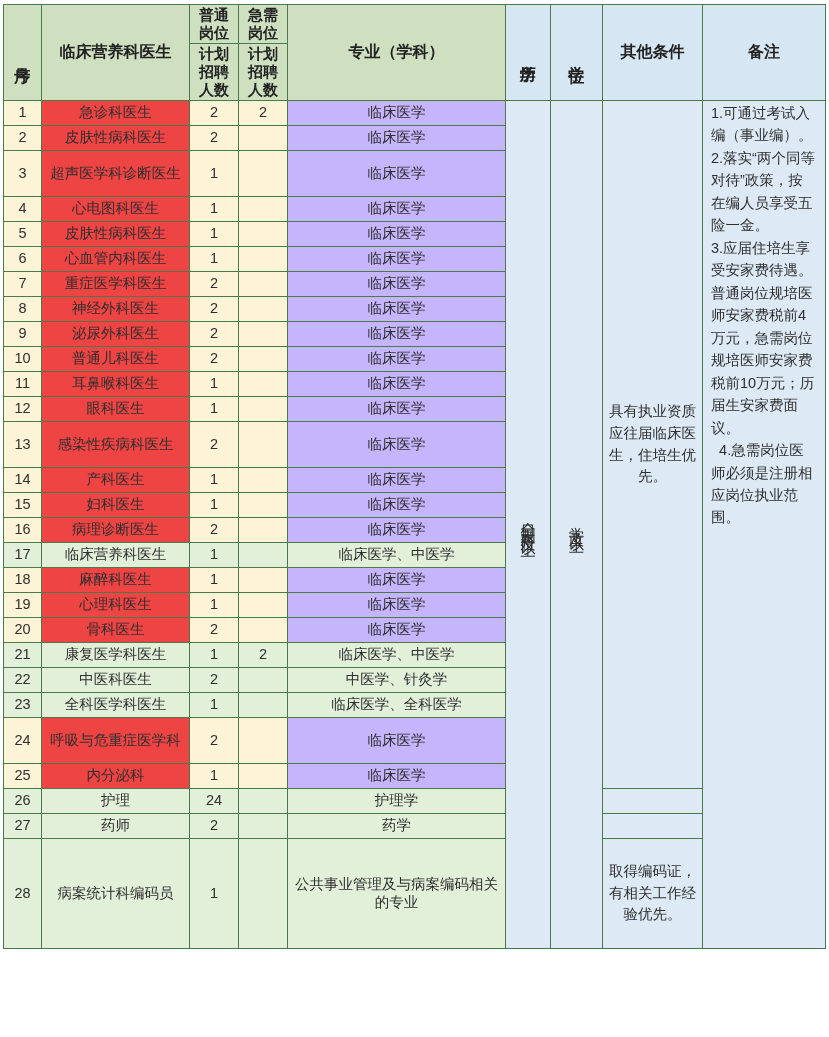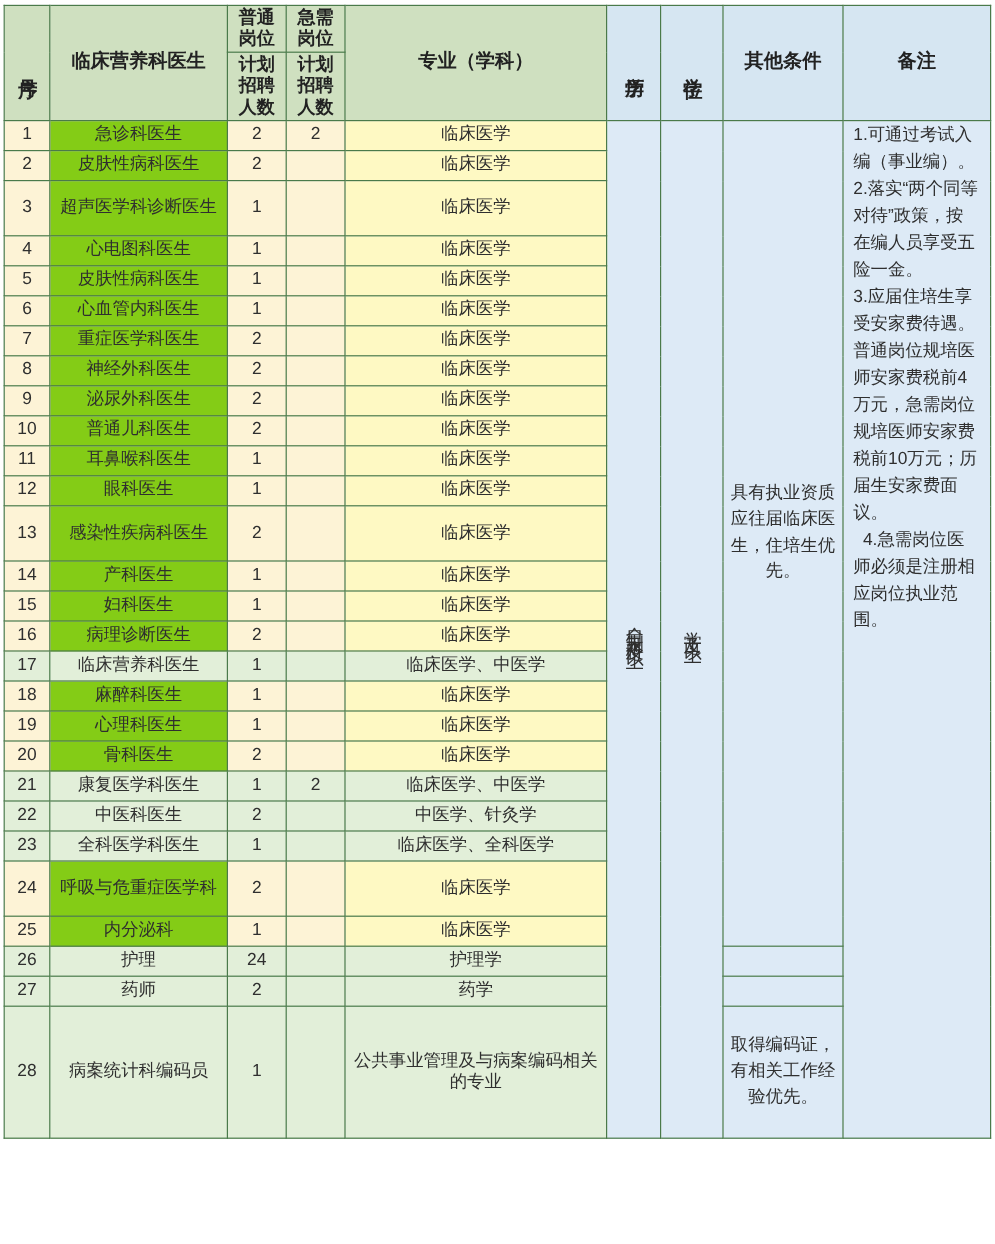--- a/index.html
+++ b/index.html
@@ -3,23 +3,23 @@
 <meta charset="utf-8">
 <style>
   html,body{margin:0;padding:0;background:#ffffff;}
   body{font-family:"Liberation Sans","DejaVu Sans",sans-serif;}
   #sheet{width:829px;height:1037px;position:relative;box-sizing:border-box;padding:4px 3px 3px 3px;}
   table{border-collapse:collapse;width:823px;table-layout:fixed;}
   td,th{border:1px solid #4a7a4a;text-align:center;vertical-align:middle;padding:1px 2px;font-size:14.5px;color:#2f2f2f;line-height:1.18;}
   thead td{background:#cfe0c0;font-weight:bold;font-size:16px;color:#222;}
   thead td.blue{background:#d6e6f2;}
   .c-seq{background:#fdf3d6;}
-  .c-post{background:#84cc16;}
+  .c-post{background:#ef4444;}
   .c-num{background:#fdf3d6;}
-  .c-major{background:#fef9c3;}
+  .c-major{background:#c4b5fd;}
   .green-row td.c-seq,.green-row td.c-post,.green-row td.c-num,.green-row td.c-major{background:#e2efd9;}
   .c-edu,.c-deg,.c-other,.c-note{background:#ddeaf6;}
   .vert{writing-mode:vertical-rl;text-orientation:upright;letter-spacing:3px;white-space:nowrap;line-height:1.05;font-size:15px;}
   .hdr-vert{writing-mode:vertical-rl;text-orientation:upright;letter-spacing:2px;font-weight:bold;font-size:16px;line-height:1.1;}
   .stack{font-size:15px;line-height:1.2;}
   .note-text{text-align:left;font-size:14.5px;line-height:1.55;padding:1px 8px;vertical-align:top;}
   .other-text{font-size:14.5px;line-height:1.5;padding:4px 6px;}
   td.empty{background:#ddeaf6;}
   .col-seq{width:38px;}
   .col-post{width:148px;}

